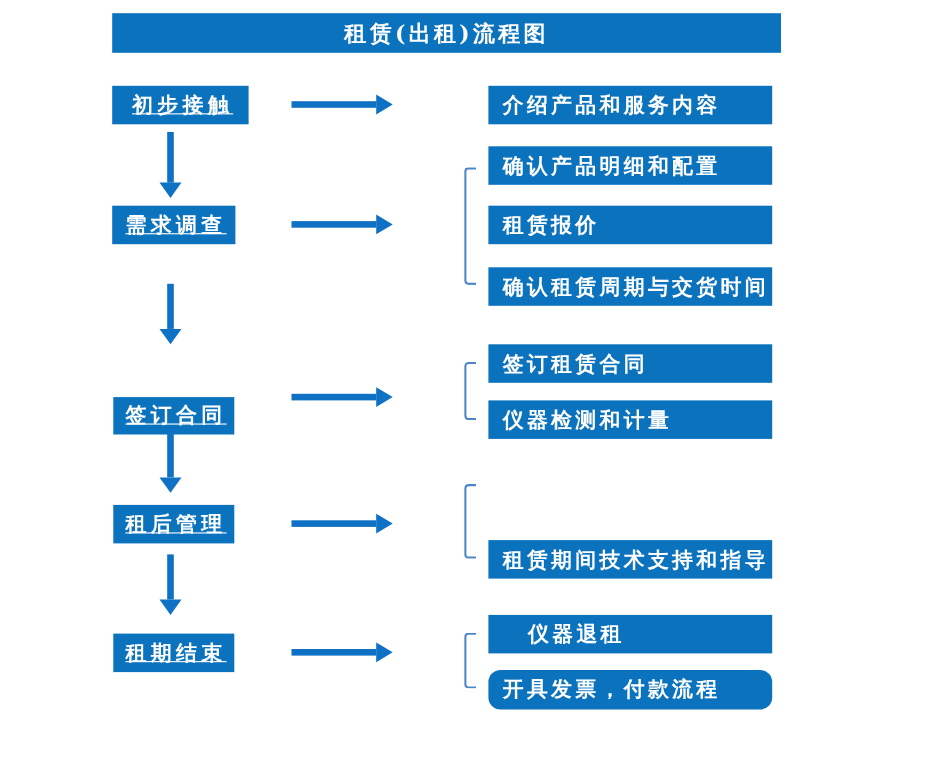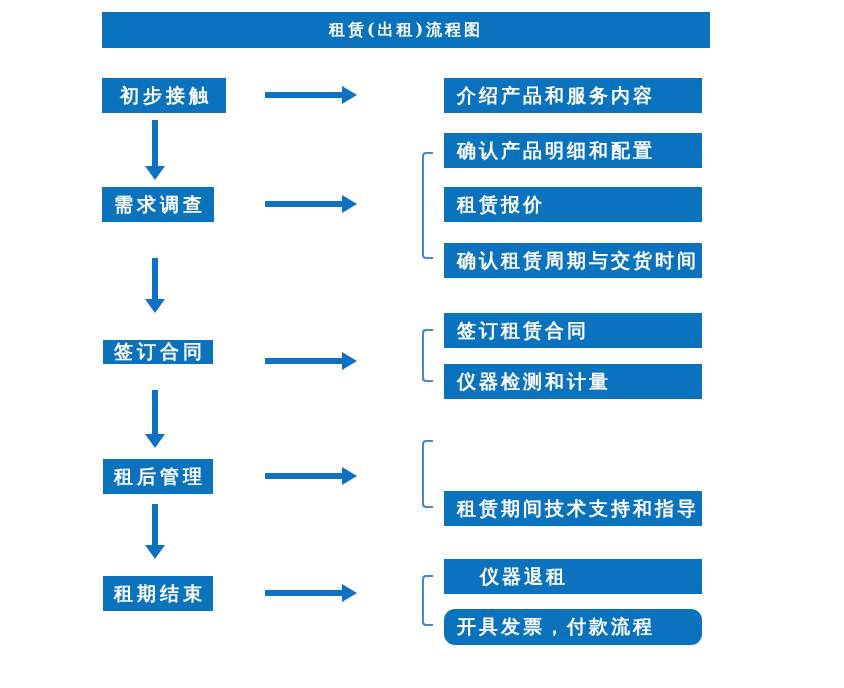--- a/index.html
+++ b/index.html
@@ -16,33 +16,33 @@
     position:relative;
     width:844px;height:688px;
     background:var(--bg);
     overflow:hidden;
   }
   .titlebar{
     position:absolute;
     background:var(--primary);
     color:var(--text-on-primary);
     display:flex;align-items:center;justify-content:center;
-    font-size:16px;font-weight:bold;letter-spacing:3px;
+    font-size:20px;font-weight:bold;letter-spacing:3px;
   }
   .box{
     position:absolute;
     background:var(--primary);
     color:var(--text-on-primary);
     font-weight:bold;
     font-size:19px;
     display:flex;align-items:center;
     white-space:nowrap;
     overflow:hidden;
   }
-  .lbox{justify-content:center;letter-spacing:4px;padding-left:4px;}
+  .lbox{justify-content:center;letter-spacing:4px;padding-left:4px;text-decoration:underline;}
   .rbox{justify-content:flex-start;letter-spacing:3px;padding-left:13px;}
   .harrow{
     position:absolute;
     height:18px;width:92px;
     display:flex;align-items:center;
   }
   .harrow .shaft{flex:1;height:6px;background:var(--arrow);}
   .harrow .head{
     width:0;height:0;
     border-left:15px solid var(--arrow);
@@ -73,21 +73,21 @@
 <body>
 
 <div class="canvas">
 
   <div class="titlebar" style="left:102px;top:12px;width:608px;height:36px;">
     <span>租赁(出租)流程图</span>
   </div>
 
   <div class="box lbox" style="left:102px;top:78px;width:124px;height:35px;">初步接触</div>
   <div class="box lbox" style="left:102px;top:187px;width:112px;height:35px;">需求调查</div>
-  <div class="box lbox" style="left:103px;top:340px;width:110px;height:24px;">签订合同</div>
+  <div class="box lbox" style="left:103px;top:361px;width:110px;height:34px;">签订合同</div>
   <div class="box lbox" style="left:103px;top:459px;width:110px;height:35px;">租后管理</div>
   <div class="box lbox" style="left:103px;top:576px;width:110px;height:35px;">租期结束</div>
 
   <div class="varrow" style="left:145px;top:120px;height:60px;">
     <i class="shaft"></i>
       <i class="head"></i>
   </div>
   <div class="varrow" style="left:145px;top:258px;height:55px;">
     <i class="shaft"></i>
       <i class="head"></i>

